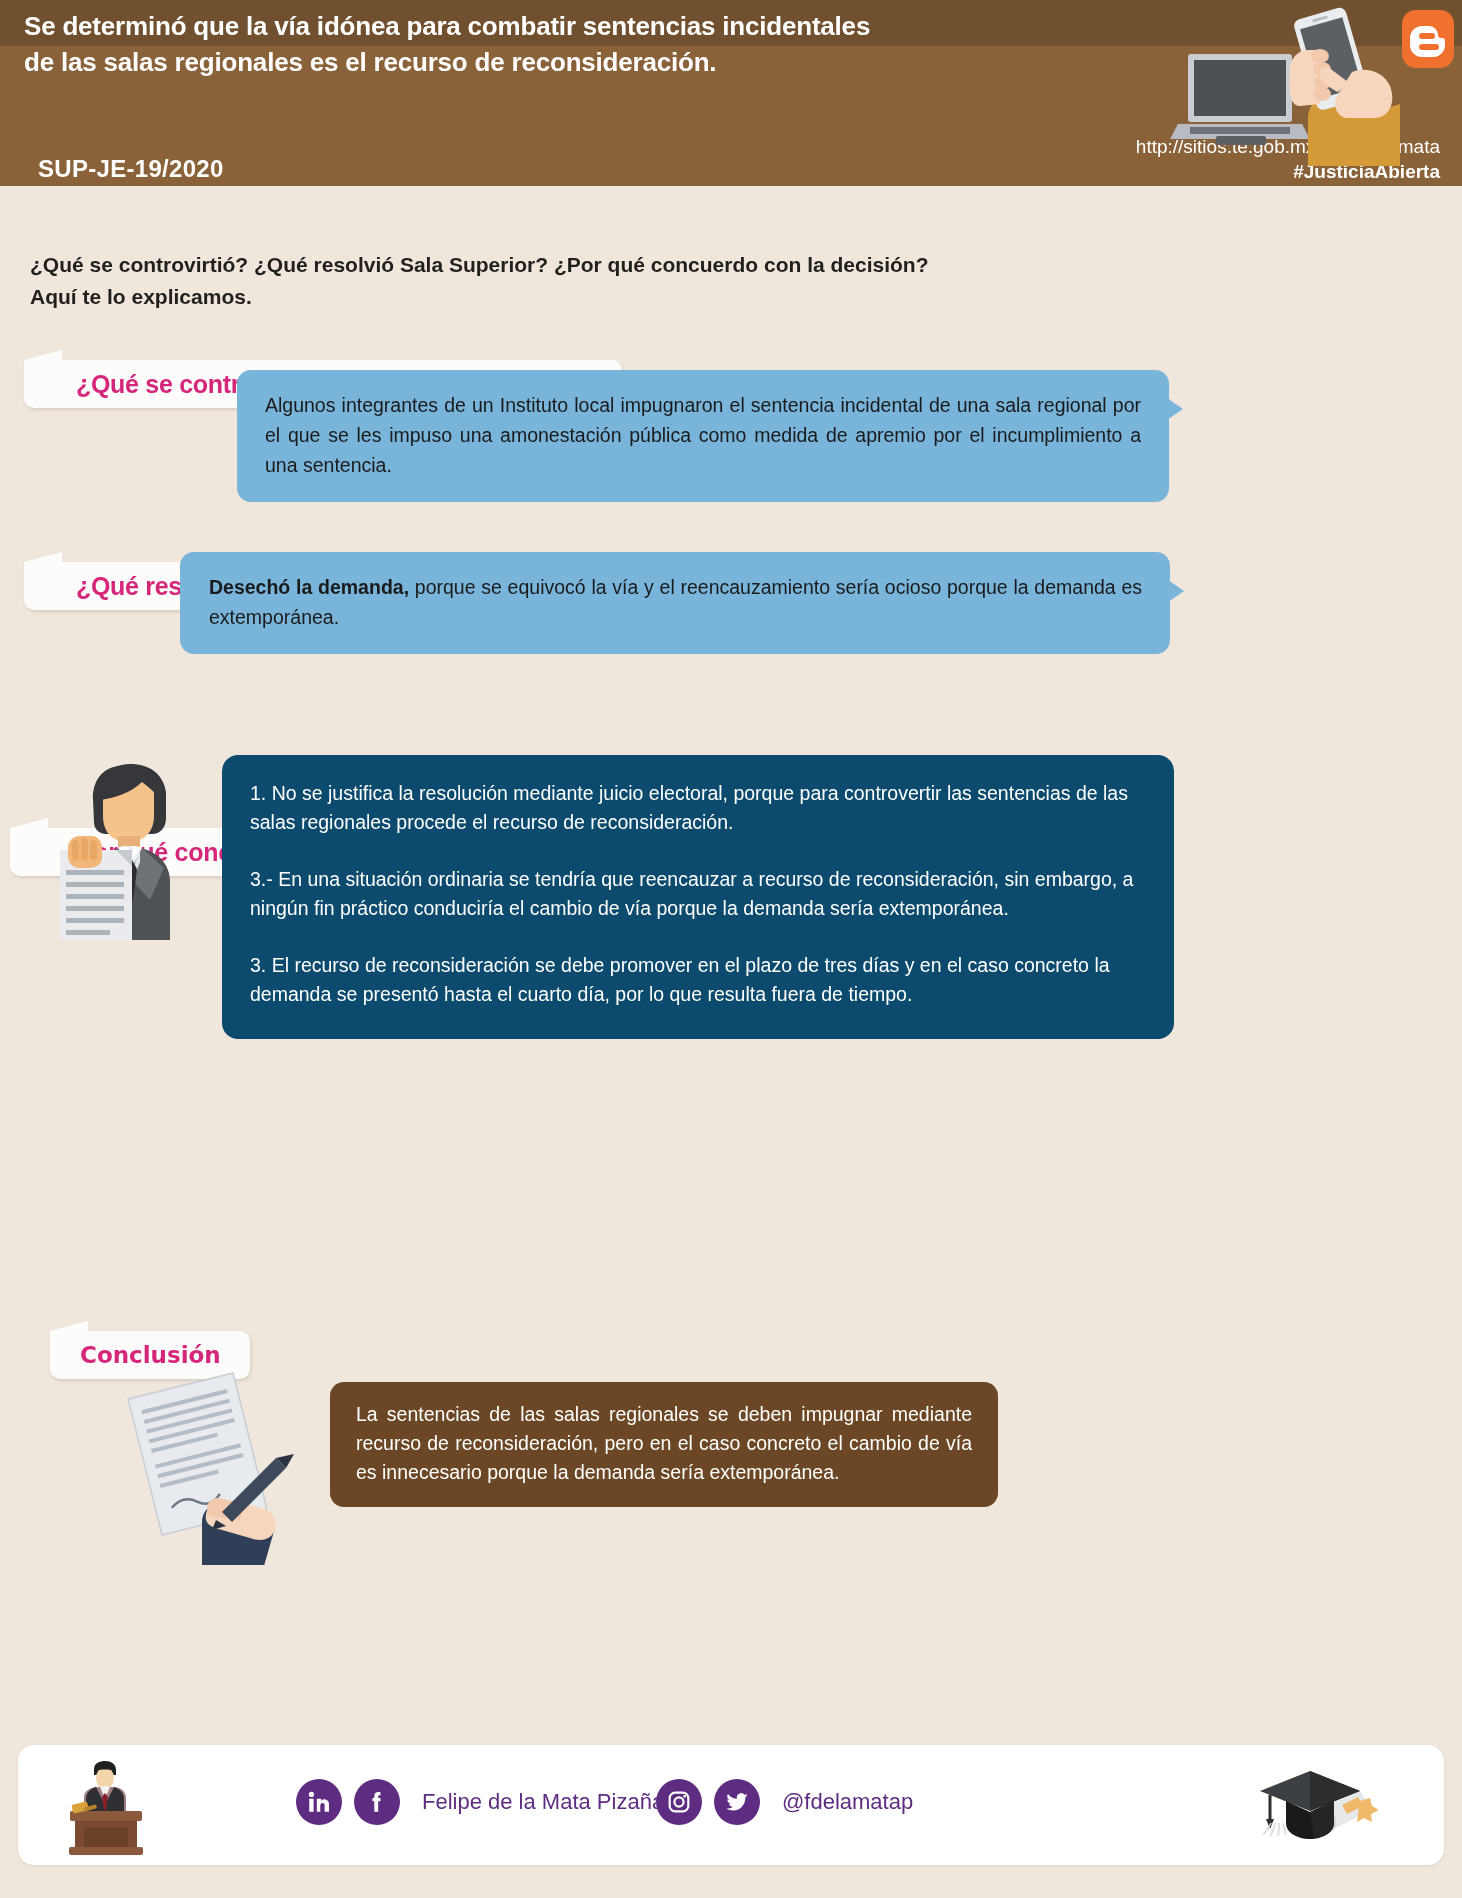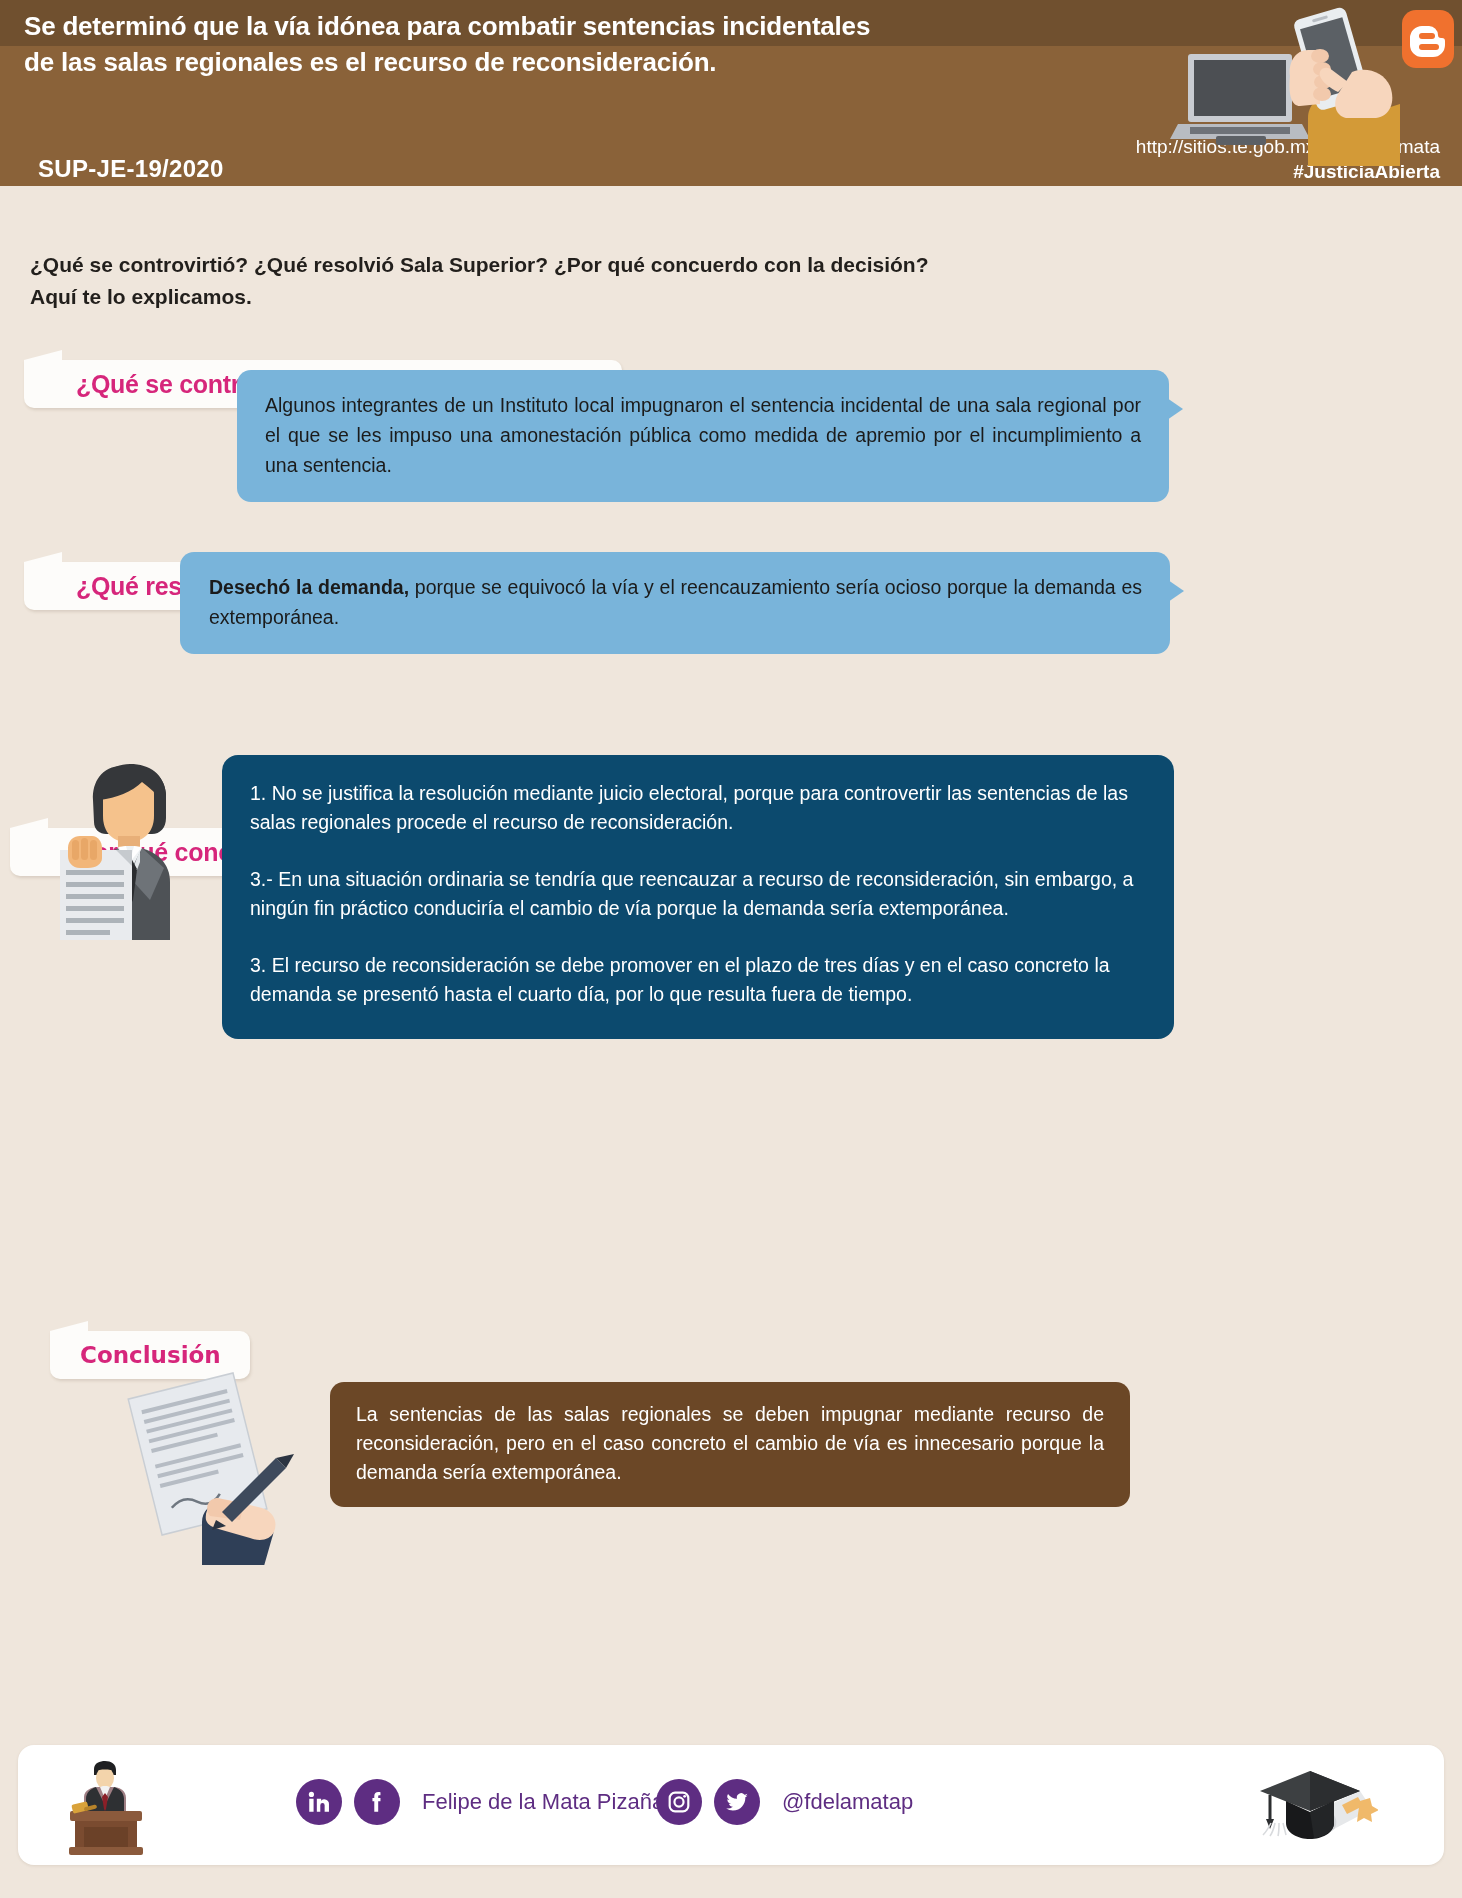--- a/index.html
+++ b/index.html
@@ -183,21 +183,21 @@
   .bubble.teal p:last-child { margin-bottom: 0; }
 
   .bubble.brown {
     background: #6b4726;
     color: #ffffff;
     padding: 18px 26px 20px 26px;
     border-radius: 14px;
     font-size: 19.5px;
     line-height: 29px;
   }
-  #bubble-4 { left: 330px; top: 1382px; width: 800px; }
+  #bubble-4 { left: 330px; top: 1382px; width: 668px; }
 
   
   .illo-lawyer {
     position: absolute;
     left: 30px;
     top: 750px;
     width: 200px;
     height: 190px;
   }
   .illo-signing {

